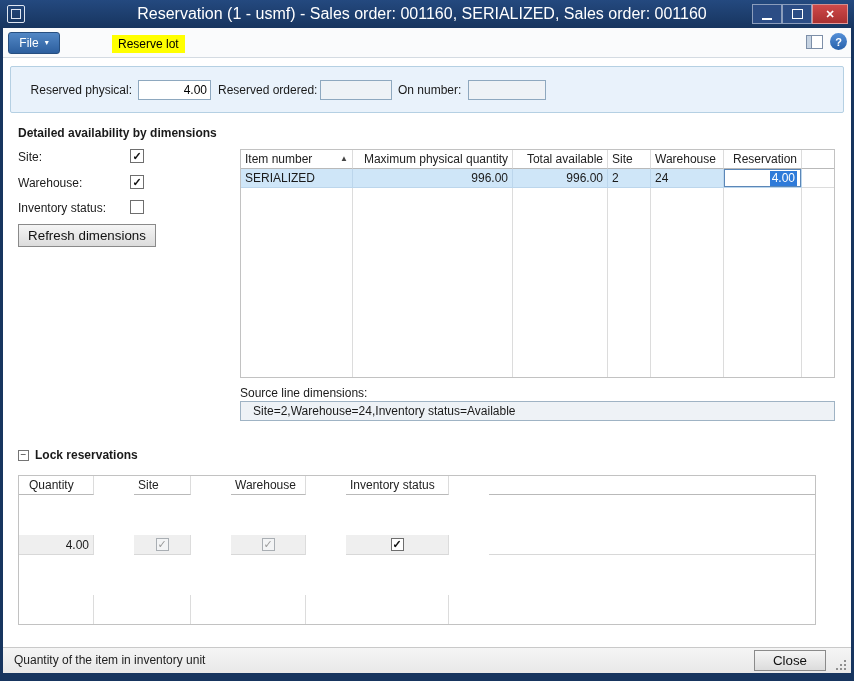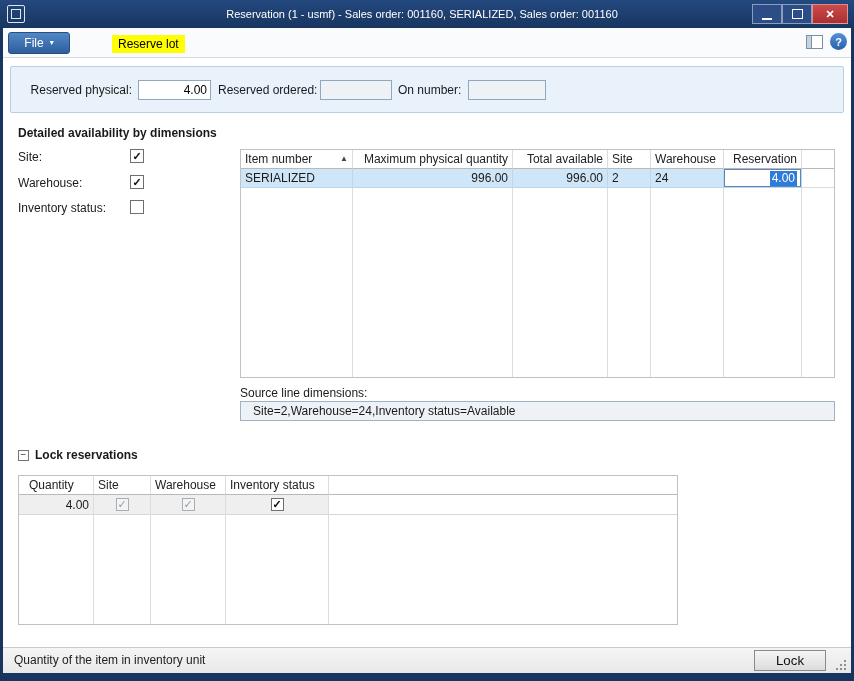--- a/index.html
+++ b/index.html
@@ -7,36 +7,36 @@
     position:relative;width:854px;height:681px;overflow:hidden;
     font-family:"Liberation Sans",sans-serif;font-size:12px;color:#1a1a1a;
     background:#fff;
   }
   .abs{position:absolute;}
 
   
   .titlebar{left:0;top:0;width:854px;height:28px;
     background:linear-gradient(var(--title-bar-light,#24497f),var(--title-bar,#17355f));}
   .wtitle{left:110px;right:120px;top:0;height:28px;line-height:28px;text-align:center;
-    color:#fff;font-size:11px;white-space:nowrap;overflow:hidden;}
+    color:#fff;font-size:16px;white-space:nowrap;overflow:hidden;}
   .app-icon{left:7px;top:5px;width:16px;height:16px;border:1px solid #dfe6f2;border-radius:2px;}
   .app-icon .inner{position:absolute;left:3px;top:3px;width:8px;height:8px;border:1px solid #dfe6f2;}
   .wbtn{top:4px;width:28px;height:18px;border:1px solid rgba(255,255,255,.45);
     background:#2c4d85;display:flex;align-items:center;justify-content:center;cursor:default;}
   .wbtn.close{background:linear-gradient(#cf4a4a,#a93030);width:34px;color:#fff;
     font-size:11px;font-weight:bold;}
   .glyph-min{width:10px;height:2px;background:#fff;margin-top:9px;}
   .glyph-max{width:9px;height:8px;border:1px solid #fff;}
 
   .side{background:var(--title-bar,#17355f);}
   .bottomstrip{left:0;top:673px;width:854px;height:8px;background:var(--title-bar,#17355f);}
 
   
   .toolbar{left:3px;top:28px;width:848px;height:30px;background:#fafbfc;border-bottom:1px solid #d4dbe2;box-sizing:border-box;}
-  .filebtn{left:8px;top:32px;width:62px;height:22px;border-radius:3px;
+  .filebtn{left:8px;top:32px;width:52px;height:22px;border-radius:3px;
     background:linear-gradient(#5287c5,#2d5f9e);border:1px solid #274f80;color:#fff;
     display:flex;align-items:center;justify-content:center;gap:6px;box-sizing:border-box;}
   .filecaret{font-size:8px;line-height:1;}
   .hl{left:80px;top:35px;height:18px;line-height:18px;padding:0 6px;
     background:var(--highlight,#ffff00);color:#000;margin-left:32px;}
   .layout-icon{left:806px;top:35px;width:17px;height:14px;border:1px solid #7d8fa8;background:#fff;box-sizing:border-box;}
   .layout-icon .li-left{position:absolute;left:0;top:0;width:5px;height:100%;background:#c6d3e2;border-right:1px solid #7d8fa8;box-sizing:border-box;}
   .help-icon{left:830px;top:33px;width:17px;height:17px;border-radius:50%;
     background:linear-gradient(#5590d8,#2761ab);color:#fff;font-weight:bold;font-size:11px;
     display:flex;align-items:center;justify-content:center;}
@@ -152,20 +152,21 @@
     </div>
 
   <div class="abs" style="left:18px;top:176px;">Warehouse:</div>
   <div class="abs checkbox checked" style="left:130px;top:175px;">
       <span class="mark">✓</span>
     </div>
 
   <div class="abs" style="left:18px;top:201px;">Inventory status:</div>
   <div class="abs checkbox" style="left:130px;top:200px;"></div>
 
+  <button class="abs pushbtn" style="left:18px;top:224px;width:138px;height:23px;">Refresh dimensions</button>
 
   <div class="abs agrid" style="left:240px;top:149px;width:595px;height:229px;">
     <div class="gh">
       <span>Item number</span>
       <span class="sort">▲</span>
     </div>
     <div class="gh ha-r">
         <span>Maximum physical quantity</span>
       </div>
     <div class="gh ha-r">
@@ -200,21 +201,21 @@
     <div class="f"></div>
     <div class="f"></div>
   </div>
 
   <div class="abs" style="left:240px;top:386px;">Source line dimensions:</div>
   <div class="abs sourcebox" style="left:240px;top:401px;width:595px;height:20px;">Site=2,Warehouse=24,Inventory status=Available</div>
 
   <div class="abs collapsebox" style="left:18px;top:450px;">−</div>
   <div class="abs groupheading" style="left:35px;top:448px;">Lock reservations</div>
 
-  <div class="abs lgrid" style="left:18px;top:475px;width:660px;height:150px;">
+  <div class="abs lgrid" style="left:18px;top:475px;width:798px;height:150px;gap:40px;">
     <div class="gh" style="padding-left:10px;">
         <span>Quantity</span>
       </div>
     <div class="gh">
         <span>Site</span>
       </div>
     <div class="gh">
         <span>Warehouse</span>
       </div>
     <div class="gh">
@@ -242,21 +243,21 @@
 
     <div class="f"></div>
     <div class="f"></div>
     <div class="f"></div>
     <div class="f"></div>
     <div class="f"></div>
   </div>
 
   <div class="abs statusbar"></div>
   <div class="abs statustext">Quantity of the item in inventory unit</div>
-  <button class="abs pushbtn" style="left:754px;top:650px;width:72px;height:21px;">Lock</button>
+  <button class="abs pushbtn" style="left:754px;top:650px;width:72px;height:21px;">Close</button>
   <svg class="abs" style="left:835px;top:659px;" width="13" height="13">
     <rect x="9" y="1" width="2" height="2" fill="#8f8f8f"></rect>
     <rect x="9" y="5" width="2" height="2" fill="#8f8f8f"></rect>
     <rect x="9" y="9" width="2" height="2" fill="#8f8f8f"></rect>
     <rect x="5" y="5" width="2" height="2" fill="#8f8f8f"></rect>
     <rect x="5" y="9" width="2" height="2" fill="#8f8f8f"></rect>
     <rect x="1" y="9" width="2" height="2" fill="#8f8f8f"></rect>
   </svg>
 
 </div>

